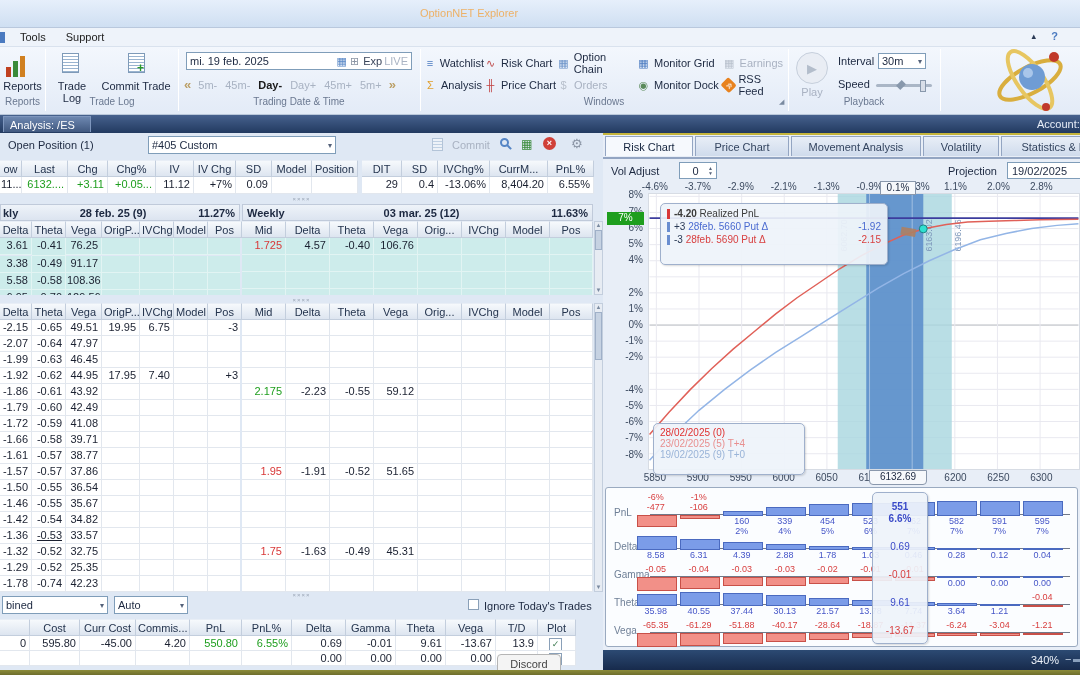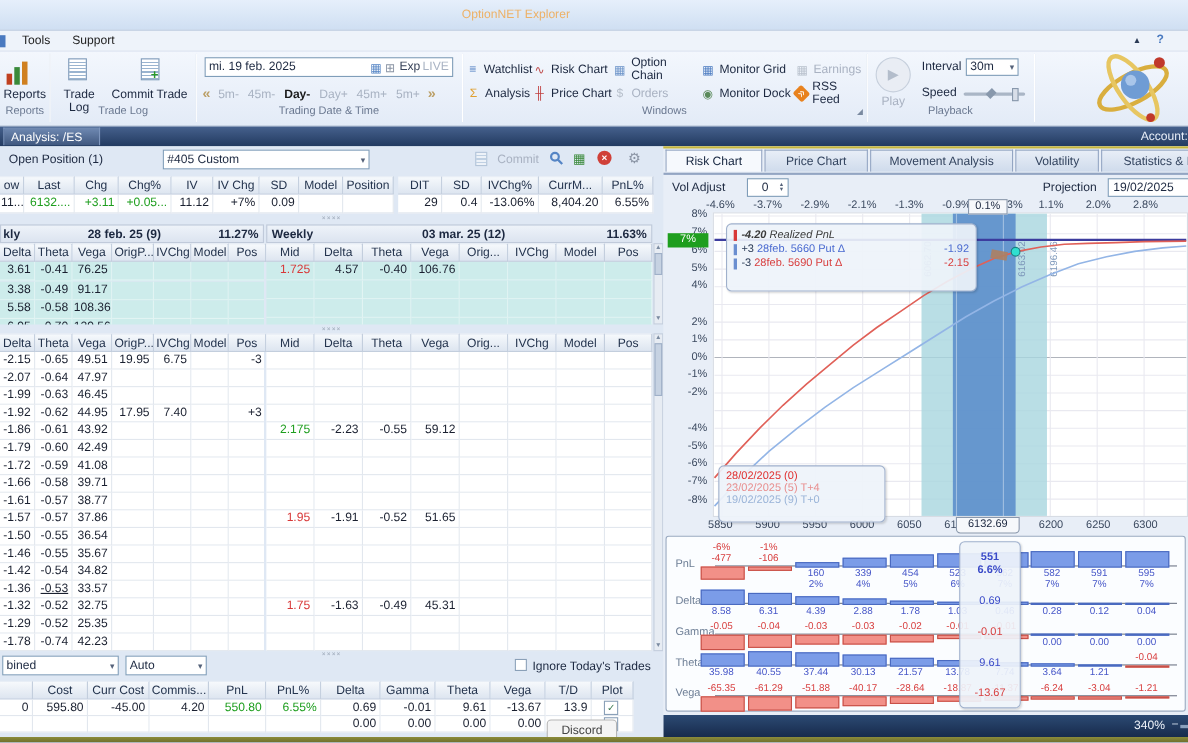--- a/index.html
+++ b/index.html
@@ -879,21 +879,21 @@
         <polyline points="0.0,24.3 432.0,24.3" fill="none" stroke="#3c3c9e" stroke-width="2"></polyline>
         <polyline points="0.0,242.2 19.8,219.5 41.2,196.8 62.7,175.7 84.2,156.3 105.6,138.5 127.1,120.7 148.6,104.5 170.1,89.9 191.5,75.3 213.0,62.3 234.5,51.0 255.9,41.3 277.4,34.8 298.9,30.8 320.3,28.3 341.8,27.5 367.6,26.7 393.4,25.9 432.0,25.4" fill="none" stroke="#e06058" stroke-width="1.5"></polyline>
         <polyline points="0.0,268.1 24.0,242.2 49.8,217.9 75.6,196.8 101.3,177.4 127.1,159.5 152.9,143.3 178.6,127.1 204.4,110.9 230.2,94.7 255.9,80.2 281.7,67.2 307.5,55.9 333.2,46.1 359.0,39.7 384.8,34.8 410.5,31.6 432.0,29.9" fill="none" stroke="#93b5e6" stroke-width="1.5"></polyline>
         <rect x="253.68986083499004" y="34.123999999999995" width="15" height="8" fill="#ad7f63" fill-opacity="0.9" transform="rotate(10 260.68986083499004 35.123999999999995)"></rect>
         <circle cx="275.68986083499004" cy="35.123999999999995" r="4" fill="#2fe0d0" stroke="#1a8080" stroke-width="1"></circle>
       </svg>
 
     <div class="abs" style="left:4px;top:77px;width:37px;height:13px;background:#1e9e1e;color:#fff;text-align:center;font-size:10px;z-index:3;">7%</div>
 
     <div class="tipbox" style="left:57px;top:68px;width:214px;height:52px;padding:4px 6px;z-index:3;">
-      <div style="display:flex;align-items:center;font-style:italic;">
+      <div style="display:flex;align-items:center;">
           <span style="width:3px;height:10px;background:#d83838;margin-right:4px;"></span>
         <span style="color:#3a3a3a;"><b>-4.20</b> <span>Realized PnL</span></span>
         </div>
       <div style="display:flex;align-items:center;margin-top:2px;"><span style="width:3px;height:10px;background:#6a8ed0;margin-right:4px;"></span>
         <span style="color:#2a3a55;">+3</span>&nbsp;
         <span style="color:#4a6ad0;">28feb. 5660 Put Δ</span>
         <span style="color:#4a6ad0;margin-left:auto;">-1.92</span></div>
       <div style="display:flex;align-items:center;margin-top:2px;"><span style="width:3px;height:10px;background:#6a8ed0;margin-right:4px;"></span>
         <span style="color:#2a3a55;">-3</span>&nbsp;
         <span style="color:#d84040;">28feb. 5690 Put Δ</span>

